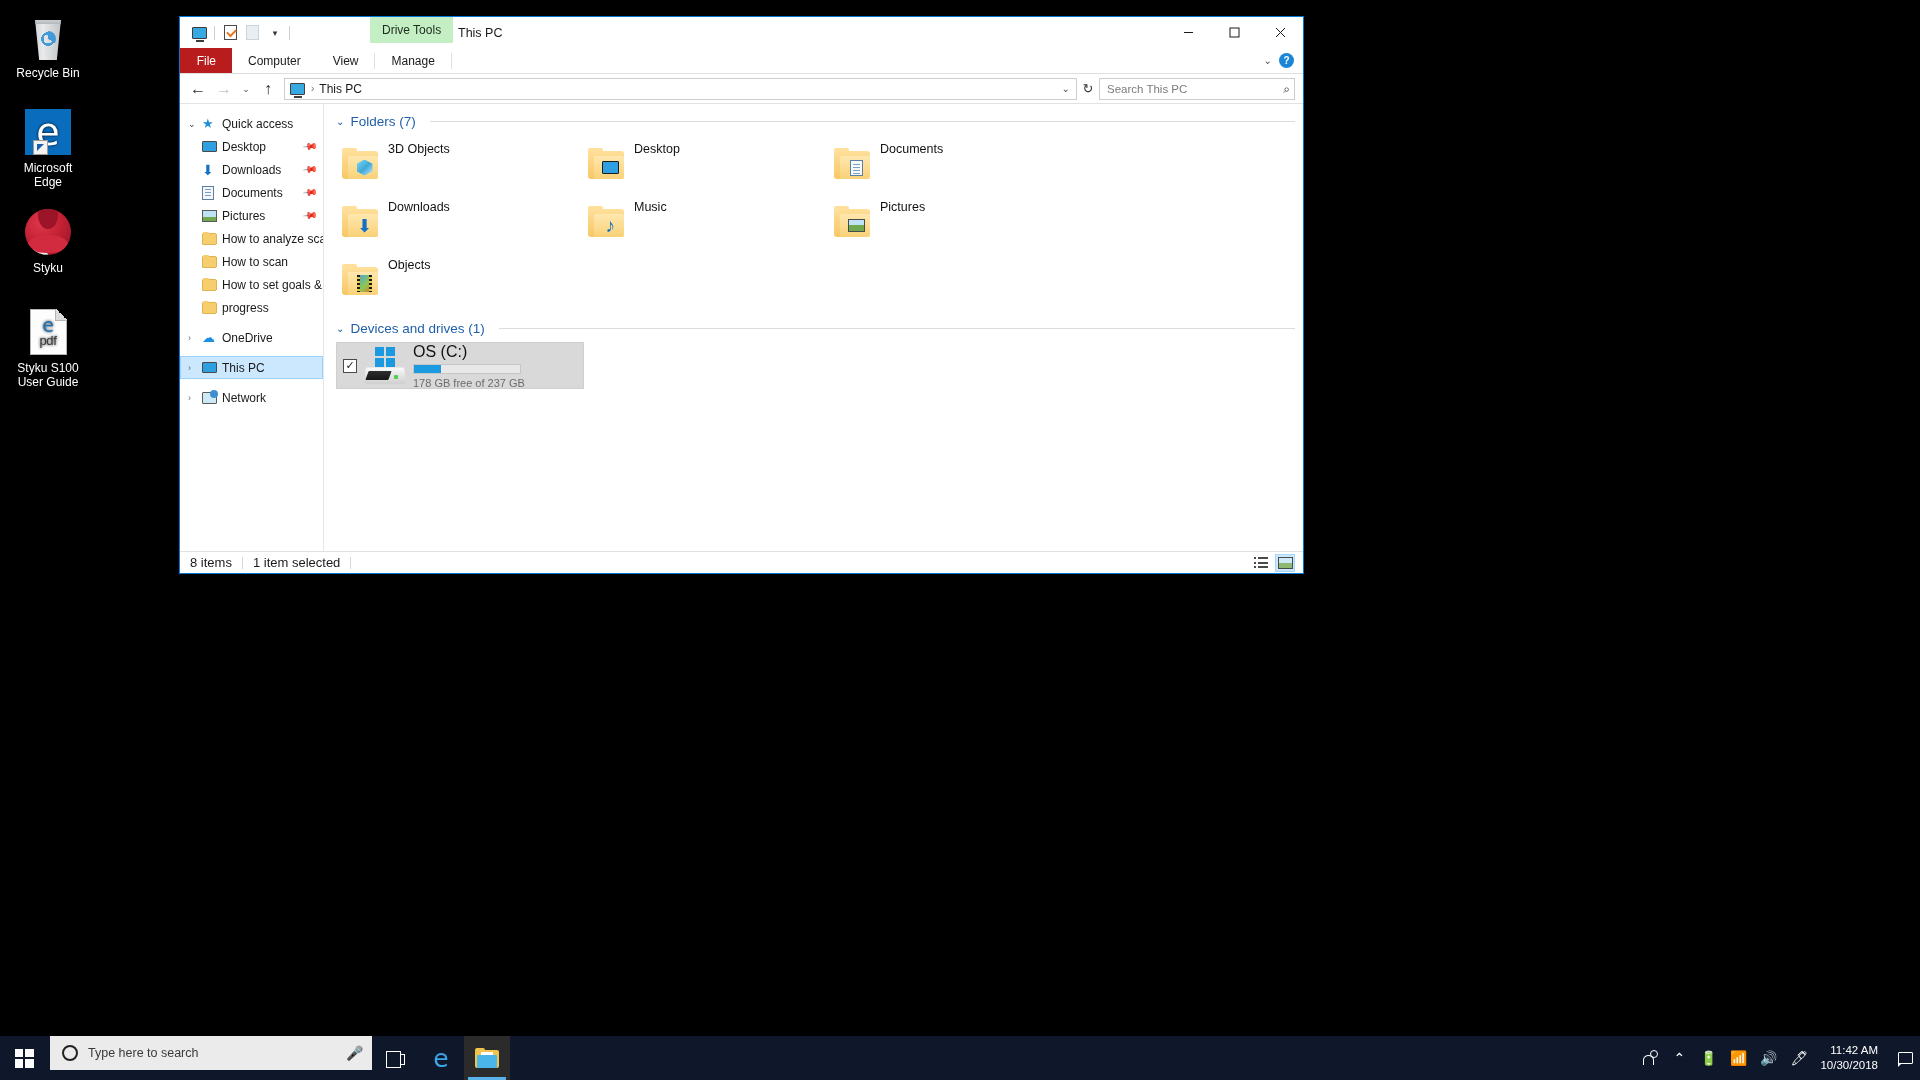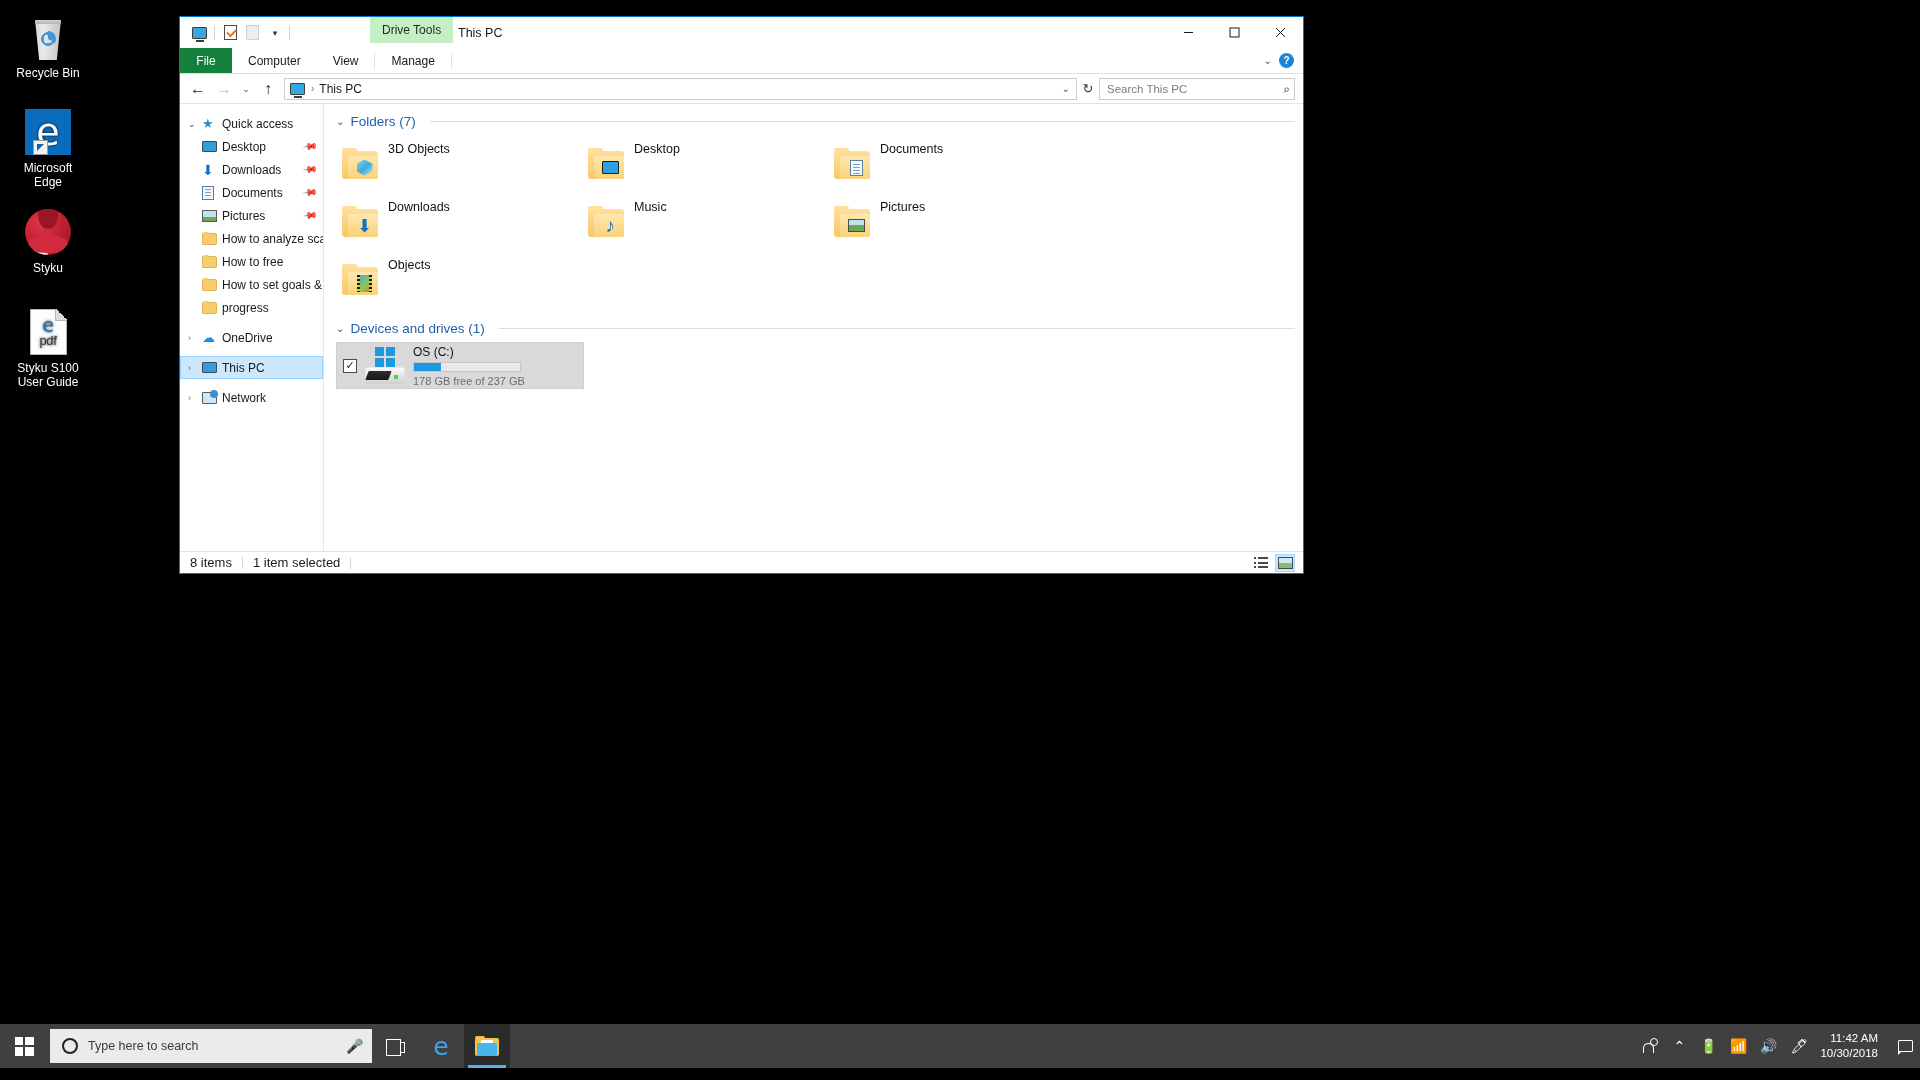--- a/index.html
+++ b/index.html
@@ -168,21 +168,21 @@
 
   
   .ribbon-tabs {
     height:26px; display:flex; align-items:stretch; position:relative;
     border-bottom:1px solid #dfdfdf; background:#fff; flex:0 0 26px;
   }
   .rtab {
     display:flex;align-items:center;justify-content:center;
     padding:0 16px; font-size:12px; color:#1a1a1a;
   }
-  .rtab.file { background:#15803d; color:#fff; min-width:52px; }
+  .rtab.file { background:#b91c1c; color:#fff; min-width:52px;justify-content:flex-end; }
   .rtab.manage { }
   .rtab-sep { width:1px; height:16px; background:#e0e0e0; align-self:center; }
   .ribbon-right { margin-left:auto; display:flex; align-items:center; gap:7px; padding-right:9px; }
   .chev-min { font-size:10px; color:#555; }
   .help-btn {
     width:15px;height:15px;border-radius:50%;background:#1b86d8;color:#fff;
     font-size:10px;font-weight:bold;display:flex;align-items:center;justify-content:center;
   }
 
   
@@ -335,21 +335,21 @@
     background:linear-gradient(180deg,#2e2e2e,#161616);
     border-radius:1px; transform:skewX(-20deg);
   }
   .drive-led{position:absolute;left:31px;bottom:6px;width:4px;height:4px;background:#49d14b;border-radius:1px;}
   .win-flag{
     position:absolute;left:12px;top:0;width:20px;height:20px;
     display:grid;grid-template-columns:1fr 1fr;grid-template-rows:1fr 1fr;gap:2px;
   }
   .win-flag i{background:#1b9ae0;display:block;}
   .drive-info { flex:1; padding-right:6px; }
-  .drive-name { font-size:12px; color:#111; margin-bottom:3px; }
+  .drive-name { font-size:16px; color:#111; margin-bottom:3px; }
   .bar-outer { height:10px; background:#e8e8e8; border:1px solid #c6c6c6; width:108px; }
   .bar-inner { height:100%; background:#1b9ae0; }
   .drive-free { font-size:11px; color:#6d6d6d; margin-top:3px; }
 
   
   .statusbar {
     height:22px; border-top:1px solid #e1e1e1; display:flex; align-items:center;
     background:#fff; flex:0 0 22px; padding-left:10px;
   }
   .st-text { font-size:13px; color:#1a1a1a; }
@@ -359,22 +359,22 @@
   .vbtn.active { background:#cce8ff; border:1px solid #a8d6f7; }
 
   .det-ico { width:14px;height:11px;display:flex;flex-direction:column;justify-content:space-between; }
   .det-row{display:flex;align-items:center;gap:2px;height:2px;}
   .det-dot{width:2px;height:2px;background:#4a4a4a;}
   .det-line{flex:1;height:2px;background:#4a4a4a;}
   .lg-ico{width:15px;height:12px;background:linear-gradient(180deg,#cfe8f7 55%,#8fb873 55%);border:1.5px solid #4a4a4a;}
 
   
   #taskbar {
-    position:absolute; left:0; bottom:12px; width:1920px; height:44px;
-    background:#404040; display:flex; align-items:center;
+    position:absolute; left:0; bottom:0; width:1920px; height:44px;
+    background:#0f172a; display:flex; 
   }
   .start-btn {
     width:48px;height:44px;display:flex;align-items:center;justify-content:center;
   }
   .win-logo{width:19px;height:19px;display:grid;grid-template-columns:1fr 1fr;grid-template-rows:1fr 1fr;gap:2px;}
   .win-logo i{background:#ffffff;display:block;}
 
   .tb-search {
     width:322px;height:34px;background:#ebebeb;display:flex;align-items:center;
     padding:0 8px 0 12px; gap:10px; margin-left:2px;
@@ -603,21 +603,21 @@
           <span class="nav-ico">
               <span class="ic-folder-sm"></span>
             </span>
           <span class="nav-label">How to analyze scan</span>
         </div>
 
         <div class="nav-item" style="padding-left:22px">
           <span class="nav-ico">
               <span class="ic-folder-sm"></span>
             </span>
-          <span class="nav-label">How to free</span>
+          <span class="nav-label">How to scan</span>
         </div>
 
         <div class="nav-item" style="padding-left:22px">
           <span class="nav-ico">
               <span class="ic-folder-sm"></span>
             </span>
           <span class="nav-label">How to set goals &amp;</span>
         </div>
 
         <div class="nav-item" style="padding-left:22px">

